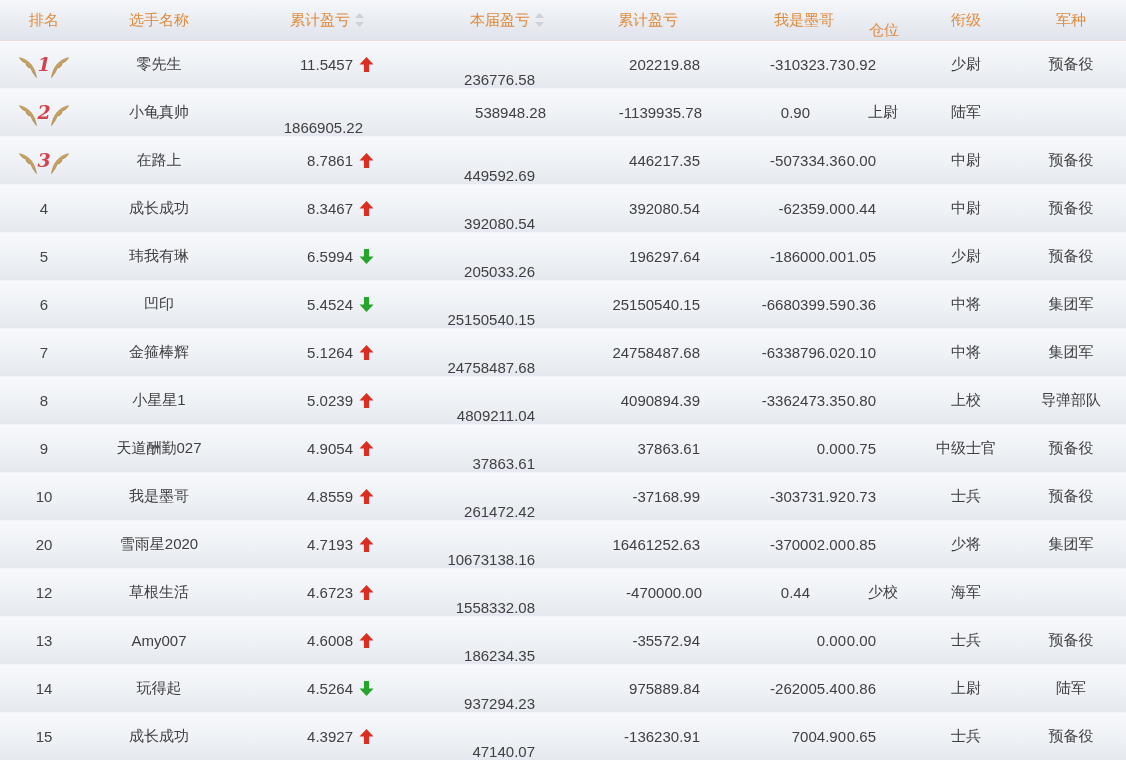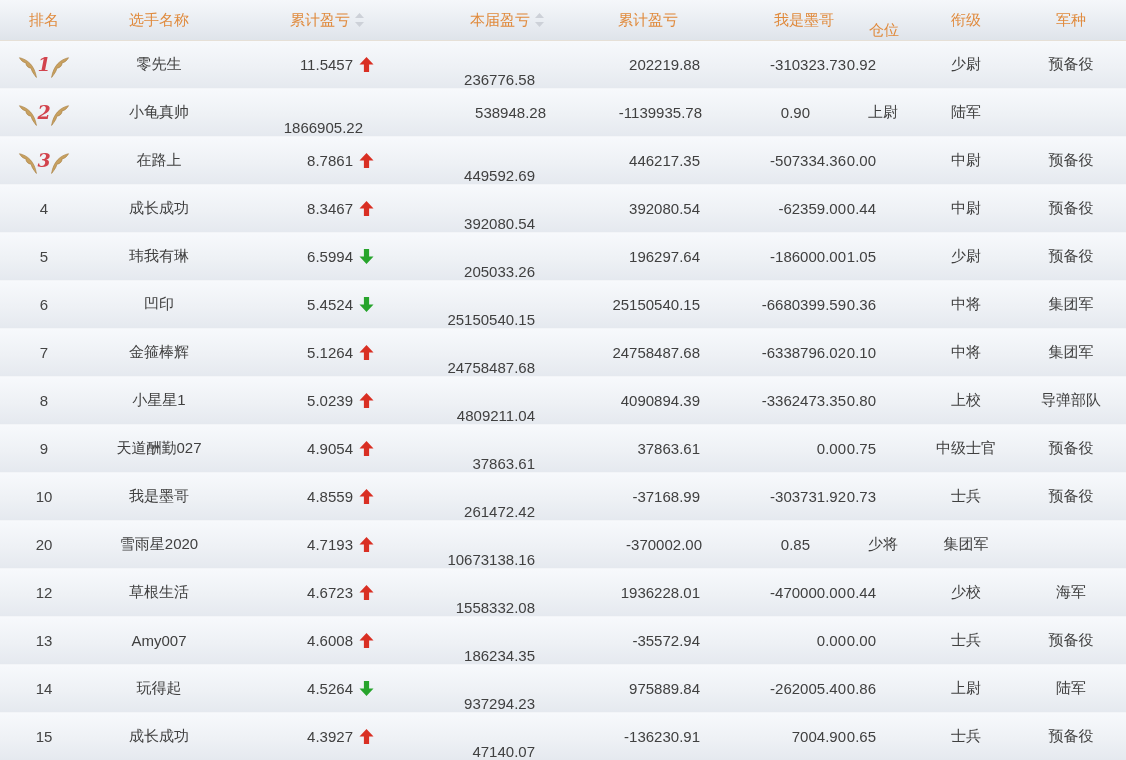--- a/index.html
+++ b/index.html
@@ -472,20 +472,23 @@
           <span>4.7193</span>
           <span class="arr">
             <svg width="15" height="15" viewBox="0 0 14 15">
               <path d="M7 0 L14 7.5 H9.6 V15 H4.4 V7.5 H0 Z" fill="#d92f23"></path>
             </svg>
           </span>
         </div>
         <div class="cell a-right pr17">
           <span>10673138.16</span>
         </div>
+        <div class="cell a-right pr6">
+          <span>16461252.63</span>
+        </div>
         <div class="cell a-right pr4">
           <span>-370002.00</span>
         </div>
         <div class="cell a-right pr40">
           <span>0.85</span>
         </div>
         <div class="cell a-center">
           <span>少将</span>
         </div>
         <div class="cell a-center">
@@ -502,23 +505,20 @@
         <div class="cell a-right pr6">
           <span>4.6723</span>
           <span class="arr">
             <svg width="15" height="15" viewBox="0 0 14 15">
               <path d="M7 0 L14 7.5 H9.6 V15 H4.4 V7.5 H0 Z" fill="#d92f23"></path>
             </svg>
           </span>
         </div>
         <div class="cell a-right pr17">
           <span>1558332.08</span>
-        </div>
-        <div class="cell a-right pr6">
-          <span>1936228.01</span>
         </div>
         <div class="cell a-right pr4">
           <span>-470000.00</span>
         </div>
         <div class="cell a-right pr40">
           <span>0.44</span>
         </div>
         <div class="cell a-center">
           <span>少校</span>
         </div>

